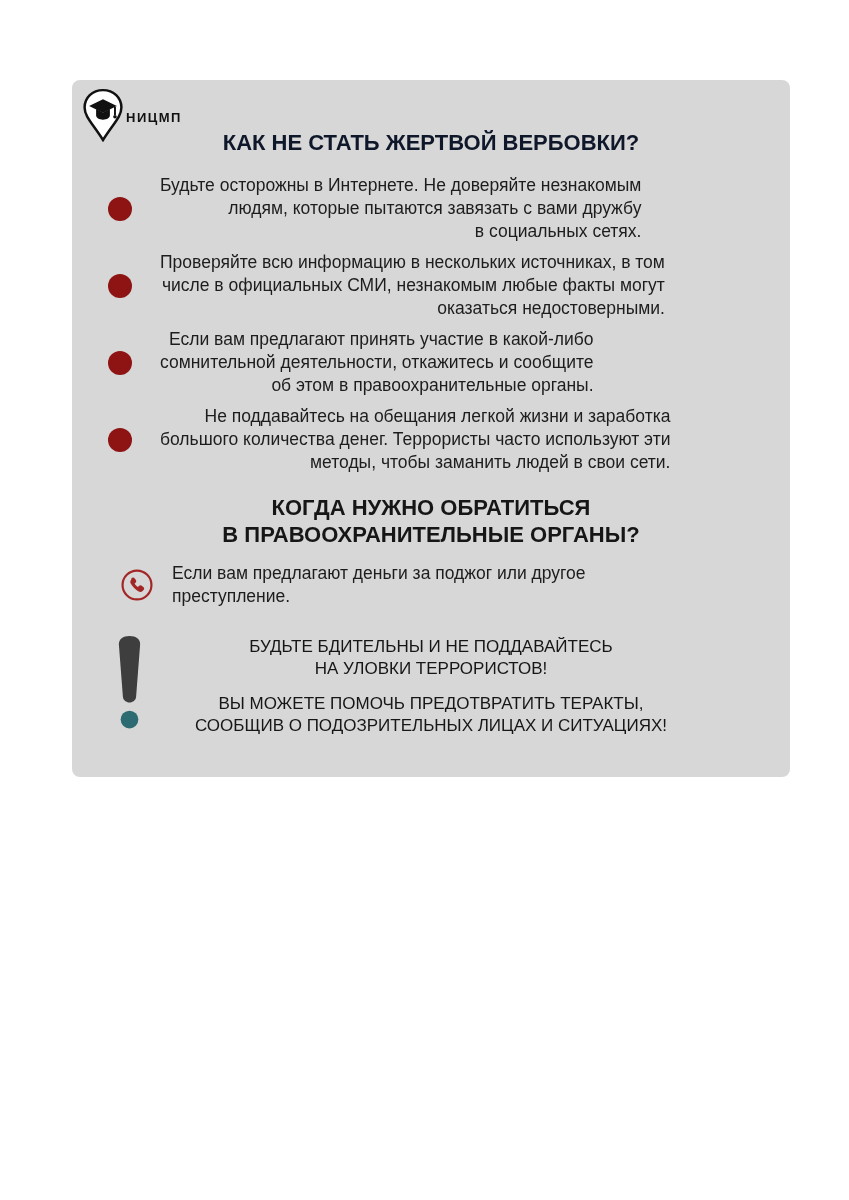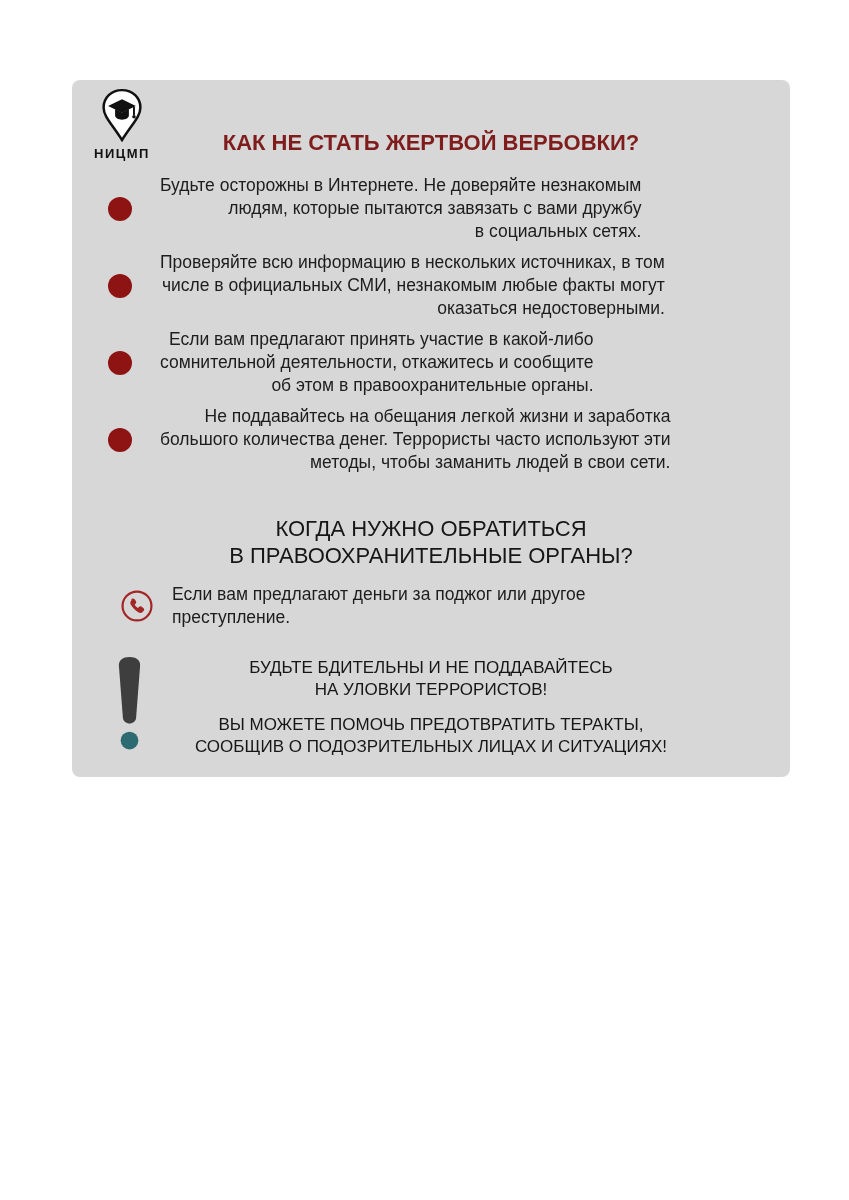--- a/index.html
+++ b/index.html
@@ -22,45 +22,44 @@
     background: #d7d7d7;
     border-radius: 8px;
   }
   
   .logo {
     position: absolute;
     top: 8px;
     left: 8px;
     width: 84px;
     display: flex;
-    flex-direction: column;
     align-items: center;
   }
   .logo-icon { line-height: 0; }
   .logo-text {
     margin-top: 2px;
     font-size: 13px;
     font-weight: 700;
     letter-spacing: 1.5px;
     color: #111;
   }
   
   .title {
     padding-top: 50px;
     text-align: center;
     font-size: 22px;
     font-weight: 700;
-    color: #7f1d1d;
+    color: #0f172a;
     white-space: pre-line;
   }
   .section-title {
-    margin-top: 41px;
+    margin-top: 20px;
     text-align: center;
     font-size: 22px;
-    font-weight: 400;
+    font-weight: 700;
     line-height: 27px;
     color: #161616;
     white-space: pre-line;
   }
   
   .tips {
     margin-top: 18px;
     padding-left: 36px;
     display: flex;
     flex-direction: column;

